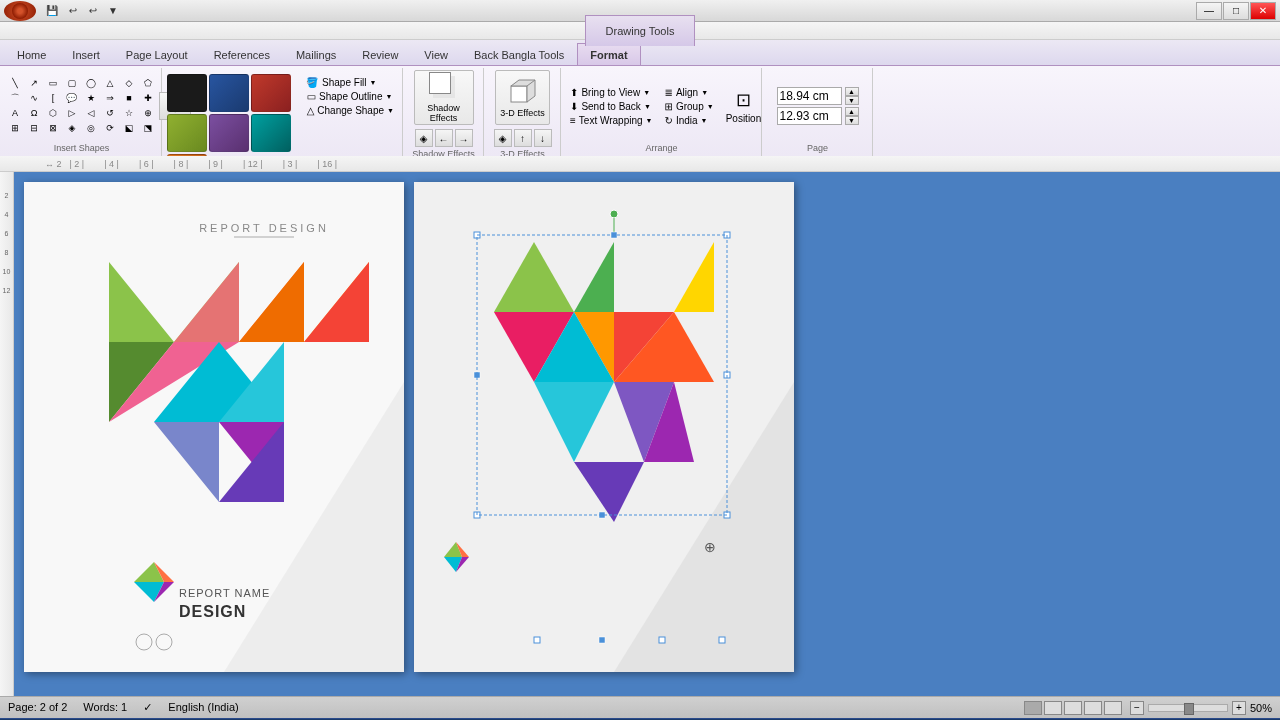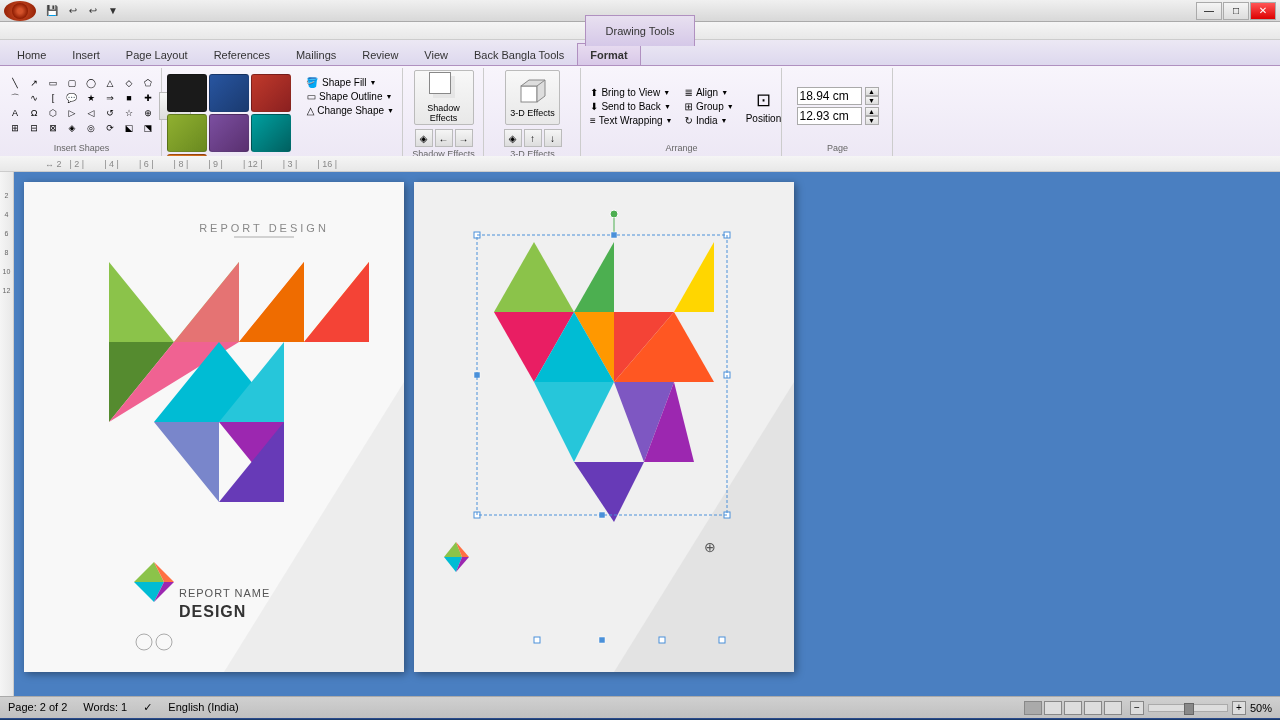--- a/index.html
+++ b/index.html
@@ -440,21 +440,21 @@
       </div>
       <div style="display:flex;gap:2px;">
         <div style="width:18px;height:18px;background:linear-gradient(to bottom,#f5f5f5,#ddd);border:1px solid #bbb;display:flex;align-items:center;justify-content:center;font-size:10px;cursor:pointer;">◈</div>
         <div style="width:18px;height:18px;background:linear-gradient(to bottom,#f5f5f5,#ddd);border:1px solid #bbb;display:flex;align-items:center;justify-content:center;font-size:10px;cursor:pointer;">←</div>
         <div style="width:18px;height:18px;background:linear-gradient(to bottom,#f5f5f5,#ddd);border:1px solid #bbb;display:flex;align-items:center;justify-content:center;font-size:10px;cursor:pointer;">→</div>
       </div>
     </div>
     <div class="ribbon-group-label">Shadow Effects</div>
   </div>
 
-  <div class="ribbon-group" style="width:96px;">
+  <div class="ribbon-group" style="width:76px;">
     <div class="ribbon-group-content" style="flex-direction:column;align-items:center;justify-content:center;gap:4px;">
       <div class="threed-btn">
         <div style="width:28px;height:28px;position:relative;">
           <svg width="28" height="28" viewBox="0 0 28 28">
             <rect x="2" y="8" width="16" height="16" fill="white" stroke="#888" stroke-width="1"></rect>
             <path d="M2 8 L10 2 L26 2 L26 18 L18 24 L18 8 Z" fill="#ddd" stroke="#888" stroke-width="1"></path>
             <path d="M18 8 L26 2" stroke="#888" stroke-width="1"></path>
           </svg>
         </div>
         <div style="font-size:9px;text-align:center;">

